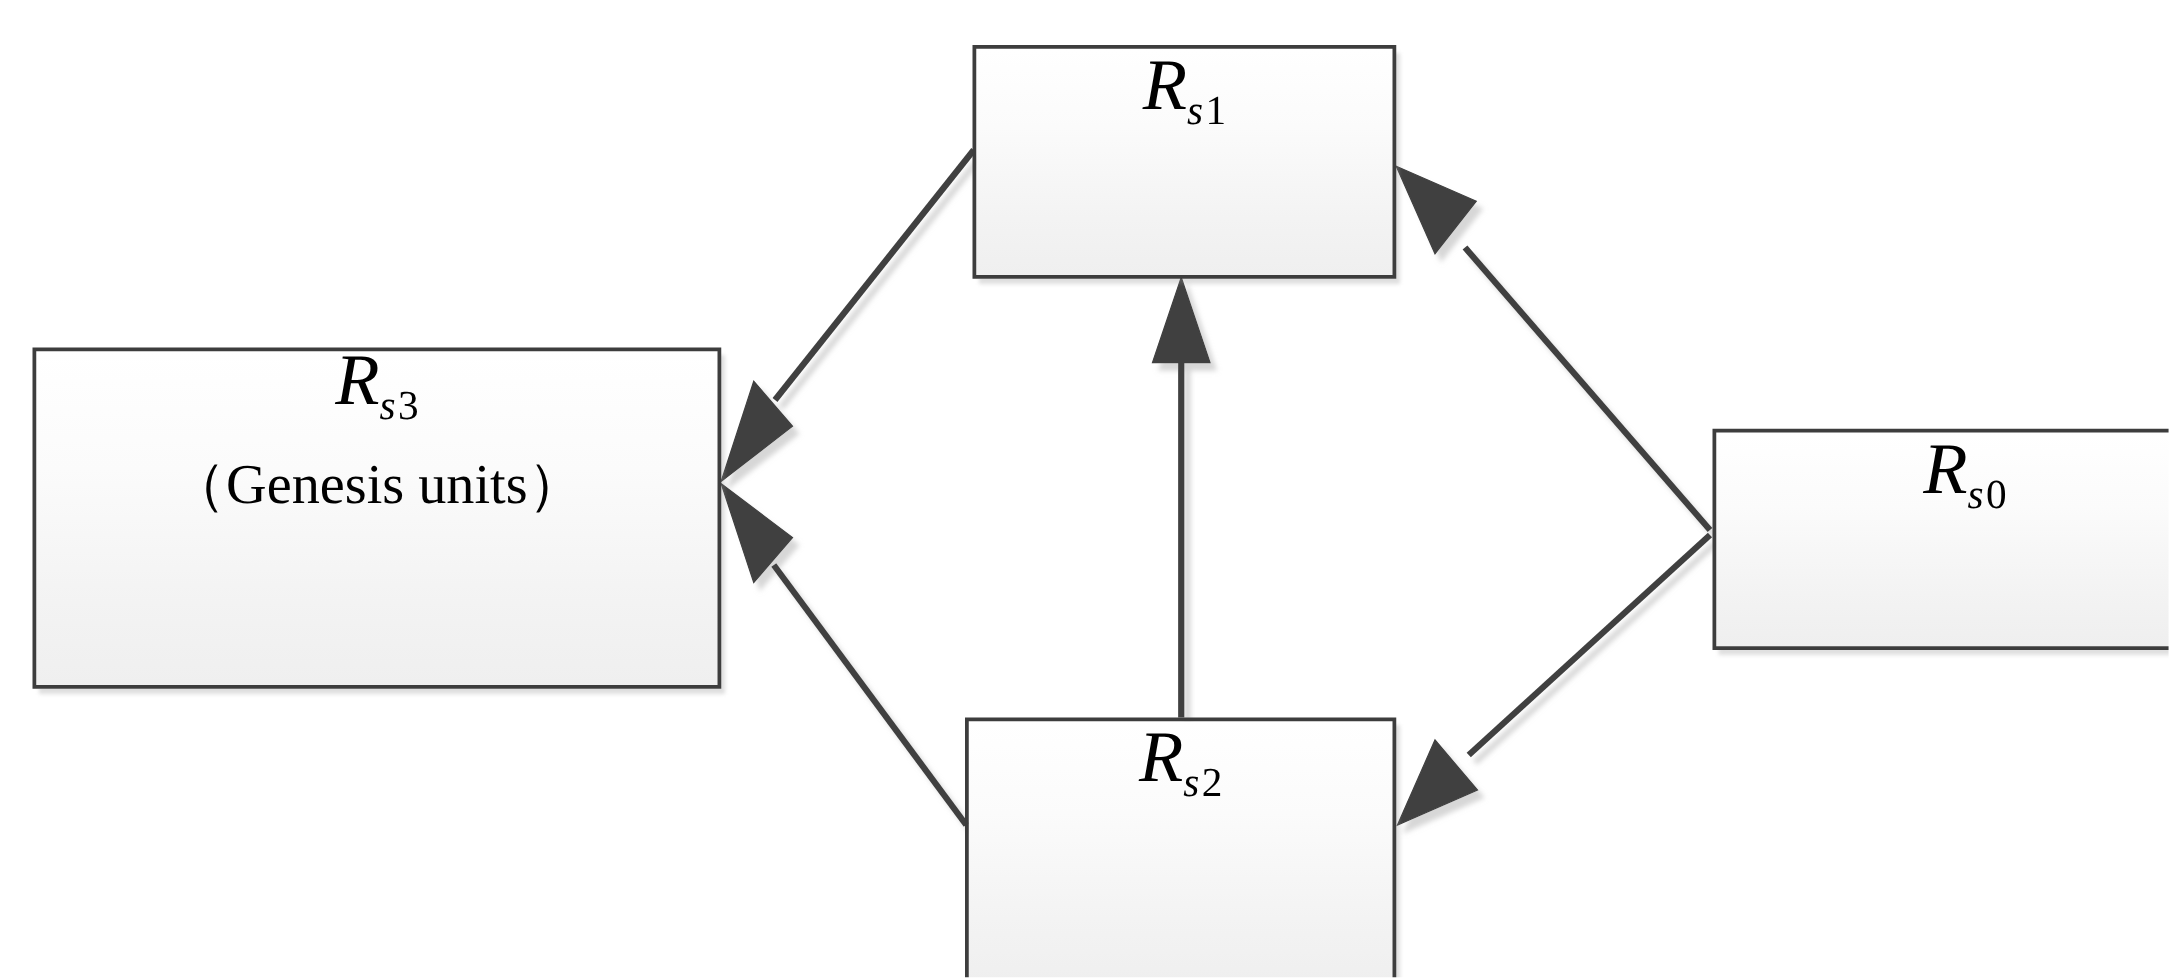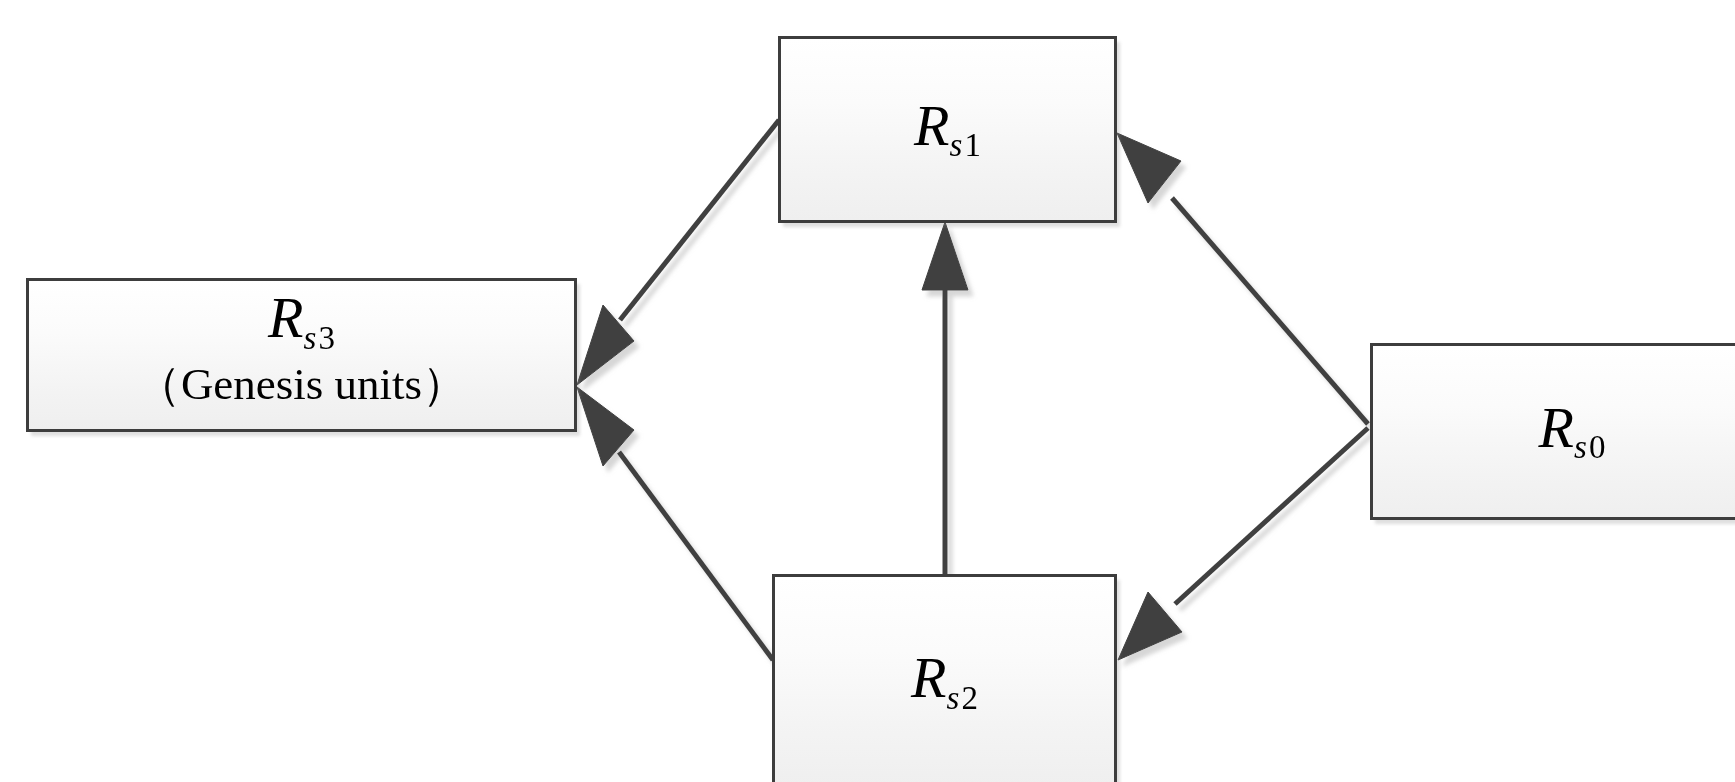--- a/index.html
+++ b/index.html
@@ -30,21 +30,21 @@
   
   .node {
     position: absolute;
     box-sizing: border-box;
     border: 3px solid #3d3d3d;
     background: linear-gradient(to bottom, #ffffff 0%, #fbfbfb 35%, #f3f3f3 75%, #efefef 100%);
     box-shadow: 4px 5px 3px -1px rgba(140,140,140,0.28);
     display: flex;
     flex-direction: column;
     align-items: center;
-    justify-content: center;
+    justify-content: flex-start;
     text-align: center;
     color: #000000;
     z-index: 3;
   }
   .node-label {
     display: block;
     line-height: 1.0;
     white-space: nowrap;
   }
   .sym {
@@ -63,27 +63,27 @@
   }
   .sub .sub-n {
     font-style: normal;
     margin-left: 2px;
   }
   .paren-line {
     display: block;
     font-style: normal;
     font-size: 45px;
     line-height: 1.05;
-    margin-top: 6px;
+    margin-top: 22px;
     white-space: nowrap;
   }
 
   
   #node-rs1 { left: 778px;  top: 36px;  width: 339px; height: 187px; }
-  #node-rs3 { left: 26px;   top: 278px; width: 551px; height: 154px; }
+  #node-rs3 { left: 26px;   top: 278px; width: 551px; height: 273px; }
   #node-rs0 { left: 1370px; top: 343px; width: 404px; height: 177px; }
   #node-rs2 { left: 772px;  top: 574px; width: 345px; height: 216px; }
 
   #node-rs3 .node-inner { transform: translateY(-6px); }
 </style>
 </head>
 <body>
 
 <div id="stage">
 

